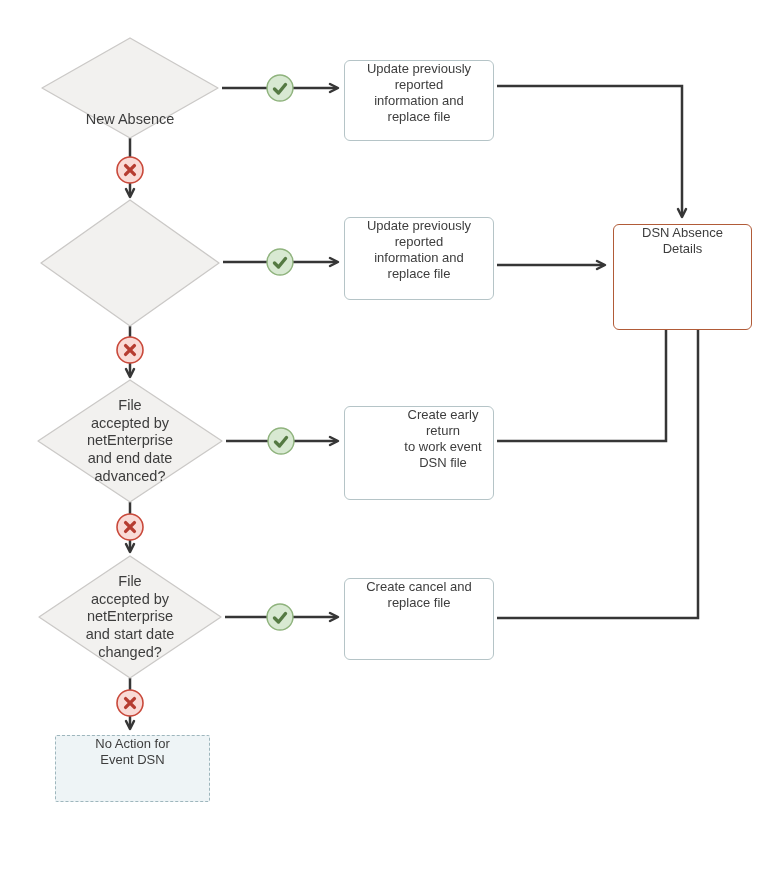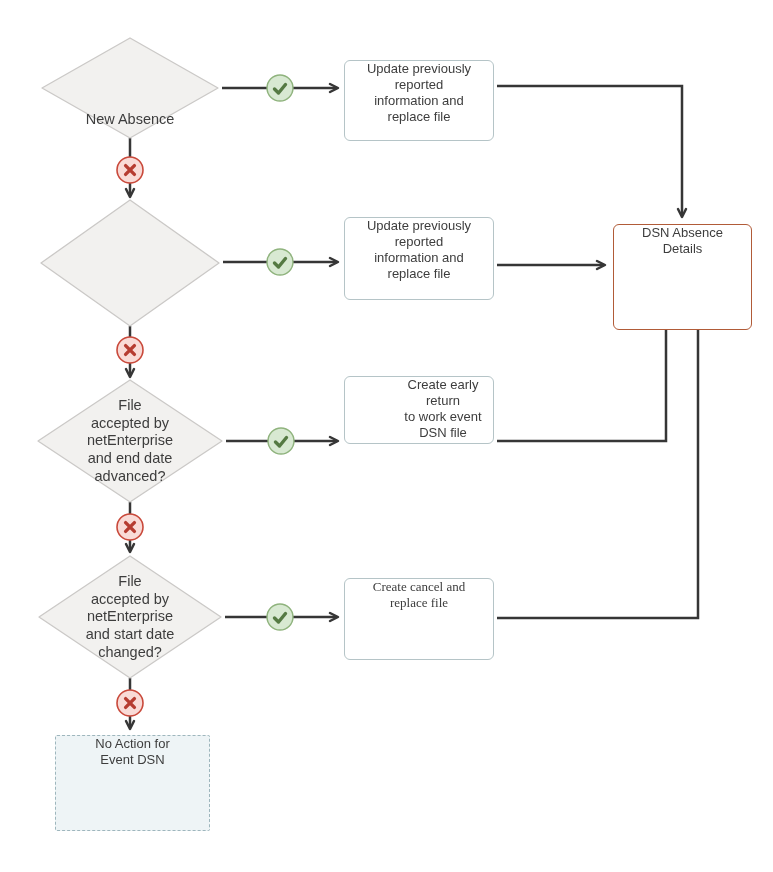--- a/index.html
+++ b/index.html
@@ -40,28 +40,28 @@
     white-space: pre-line;
     font-size: 13px;
     line-height: 1.22;
     color: #3d3d3d;
     background: #ffffff;
     border: 1px solid #b5c4c7;
     border-radius: 6px;
   }
   .action-1 { left: 344px; top: 60px;  width: 150px; height: 81px; }
   .action-2 { left: 344px; top: 217px; width: 150px; height: 83px; }
-  .action-3 { left: 344px; top: 376px; width: 150px; height: 68px; padding-left: 48px; }
-  .action-4 { left: 344px; top: 578px; width: 150px; height: 82px; font-family: Liberation Serif, serif; }
+  .action-3 { left: 344px; top: 406px; width: 150px; height: 94px; padding-left: 48px; }
+  .action-4 { left: 344px; top: 578px; width: 150px; height: 82px; }
   .terminal-box {
     left: 613px; top: 224px; width: 139px; height: 106px;
     border: 1px solid #b15b38;
   }
   .no-action-box {
-    left: 55px; top: 735px; width: 155px; height: 96px;
+    left: 55px; top: 735px; width: 155px; height: 67px;
     background: #eef4f6;
     border: 1.5px dashed #9eb6bd;
     border-radius: 2px;
   }
 </style>
 </head>
 <body>
 
 <div class="canvas">
 

